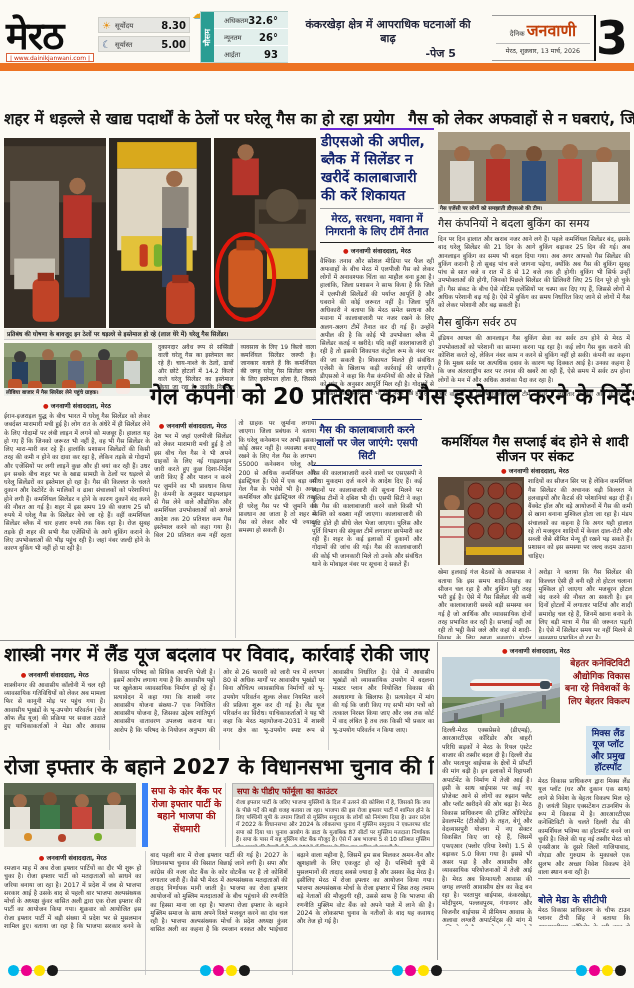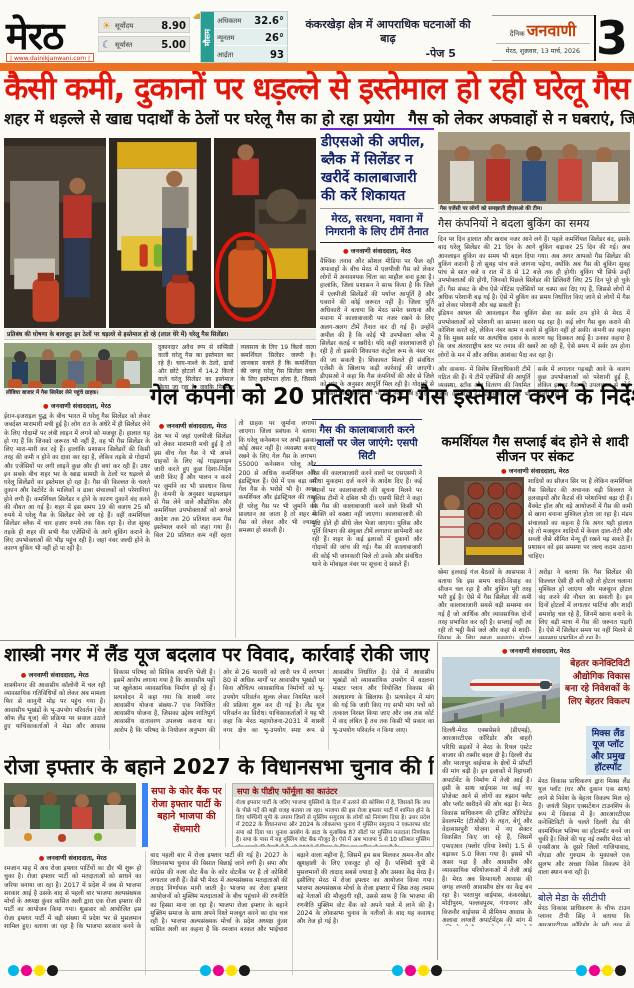--- a/index.html
+++ b/index.html
@@ -13,21 +13,21 @@
   .site-url{left:6px;top:53px;font-size:6px;color:#c52200;border:1px solid #d9603a;padding:0 3px;background:#fff;}
   .sun-widget{left:98px;top:17px;width:92px;}
   .sun-row{display:flex;align-items:center;background:#e6e6e2;border:1px solid #cfcfc9;margin-bottom:3px;height:16px;padding:0 3px;}
   .sun-row .wicon{font-size:10px;width:13px;color:#e8941a;}
   .sun-row .wlabel{font-size:7px;flex:1;color:#333;}
   .sun-row .wval{font-size:10px;font-weight:bold;color:#111;}
   .weather-widget{left:200px;top:11px;width:88px;height:52px;display:flex;border:1px solid #bcd4d0;}
   .weather-tab{width:13px;background:#2a9d93;color:#fff;display:flex;align-items:center;justify-content:center;
                writing-mode:vertical-rl;transform:rotate(180deg);font-size:8px;font-weight:bold;}
   .weather-rows{flex:1;display:flex;flex-direction:column;}
-  .weather-row{flex:1;display:flex;align-items:center;justify-content:space-between;background:#e2efec;border-bottom:1px solid #fff;padding:0 3px;}
+  .weather-row{flex:1;display:flex;align-items:center;justify-content:space-between;background:#e2efec;border-bottom:1px solid #fff;padding:0 10px;}
   .weather-row:last-child{border-bottom:none;}
   .weather-row .wlabel{font-size:6.8px;color:#333;}
   .weather-row .wval{font-size:10px;font-weight:bold;color:#111;}
   .cloud-badge{left:192px;top:6px;font-size:13px;color:#e8a21a;text-shadow:1px 1px 0 #7fb7c9;}
   .teaser{left:302px;top:18px;width:172px;text-align:center;font-size:11px;font-weight:bold;color:#23263a;line-height:1.3;}
   .teaser-page{display:block;text-align:right;padding-right:18px;}
   .brand-box{left:492px;top:15px;width:136px;height:46px;display:flex;align-items:stretch;}
   .brand-left{flex:1;border-top:1px solid #9a9a9a;border-bottom:1px solid #9a9a9a;padding:3px 4px;text-align:center;}
   .brand-prefix{font-size:7px;color:#333;margin-right:2px;}
   .brand-name{font-size:16px;font-weight:bold;color:#c2410c;}
@@ -105,42 +105,42 @@
 
   .kifayati{left:442px;top:644px;width:188px;height:340px;overflow:hidden;}
   .kif-headline{font-size:18px;font-weight:bold;color:#101010;text-align:center;line-height:1.2;}
   .kif-photo-row{display:flex;margin-top:2px;gap:3px;}
   .metro-photo{width:118px;height:66px;flex:none;overflow:hidden;}
   .kif-overlay{flex:1;font-size:9px;font-weight:bold;color:#8a1212;text-align:right;line-height:1.4;}
   .kif-cols{display:flex;gap:6px;margin-top:3px;}
   .kif-left{width:90px;flex:none;height:200px;overflow:hidden;}
   .kif-right{flex:1;height:200px;overflow:hidden;}
   .blue-box-head{background:#cfe3ef;color:#13246e;font-size:9px;font-weight:bold;text-align:center;padding:2px 2px;line-height:1.25;margin-left:48px;}
-  .cptp-head{font-size:9.5px;font-weight:normal;color:#13246e;border-top:1px solid #8a8a8a;margin-top:12px;padding-top:2px;}
+  .cptp-head{font-size:9.5px;font-weight:bold;color:#13246e;border-top:1px solid #8a8a8a;margin-top:2px;padding-top:14px;}
 
   
   .regmarks{left:0;top:964px;width:634px;height:14px;}
   .regline{position:absolute;left:10px;right:10px;top:6px;border-top:1.5px solid #bbb;}
   .reggroup{position:absolute;top:1px;display:flex;gap:2px;}
   .regdot{width:11px;height:11px;border-radius:50%;}
   .c-c{background:#00b7eb;} .c-m{background:#ec008c;} .c-y{background:#ffe100;} .c-k{background:#1a1a1a;}
 </style>
 </head>
 <body>
 
 <div id="page">
 
   <div class="abs city">मेरठ</div>
   <div class="abs site-url">| www.dainikjanwani.com |</div>
 
   <div class="abs sun-widget">
     <div class="sun-row">
       <span class="wicon">☀</span>
       <span class="wlabel">सूर्योदय</span>
-      <span class="wval">8.90</span>
+      <span class="wval">8.30</span>
     </div>
     <div class="sun-row">
       <span class="wicon" style="color:#3a5a8c">☾</span>
       <span class="wlabel">सूर्यास्त</span>
       <span class="wval">5.00</span>
     </div>
   </div>
 
   <div class="abs cloud-badge">☁</div>
   <div class="abs weather-widget">
@@ -171,21 +171,20 @@
       <div>
         <span class="brand-prefix">दैनिक</span><span class="brand-name">जनवाणी</span>
       </div>
       <div class="brand-date">मेरठ, शुक्रवार, 13 मार्च, 2026</div>
     </div>
     <div class="page-num">3</div>
   </div>
 
   <div class="abs orange-bar"></div>
 
-  <div class="abs lead-headline">कैसी कमी, दुकानों पर धड़ल्ले से इस्तेमाल हो रही घरेलू गैस</div>
   <div class="abs decks">
     <div class="deck deck-left">शहर में धड़ल्ले से खाद्य पदार्थों के ठेलों पर घरेलू गैस का हो रहा प्रयोग</div>
     <div class="deck deck-right">गैस को लेकर अफवाहों से न घबराएं, जिले में पर्याप्त आपूर्ति</div>
   </div>
 
   <div class="abs photo-grid">
     <div class="ph">
       <svg viewBox="0 0 100 186" preserveAspectRatio="none" aria-hidden="true">
         <rect width="100" height="186" fill="#352d25"></rect>
           <rect y="8" width="100" height="55" fill="#4b4135"></rect>
@@ -279,20 +278,21 @@
           <rect x="84" y="29" width="24" height="40" fill="#33507a"></rect>
         <circle cx="132" cy="20" r="8" fill="#9c6b4a"></circle>
           <rect x="120" y="27" width="24" height="42" fill="#c7473b"></rect>
         <circle cx="166" cy="23" r="8" fill="#9c6b4a"></circle>
           <rect x="154" y="30" width="26" height="39" fill="#e7e3da"></rect>
       </svg>
     </div>
     <div class="photo-cap">गैस एजेंसी पर लोगों को समझाती डीएसओ की टीम।</div>
     <div class="sub-head">गैस कंपनियों ने बदला बुकिंग का समय</div>
     <div class="bodytxt">दिन पर दिन हालात और खराब नजर आने लगे हैं। पहले कमर्शियल सिलेंडर बंद, इसके बाद घरेलू सिलेंडर की 21 दिन के आगे बुकिंग बढ़ाकर 25 दिन की गई। अब आनलाइन बुकिंग का समय भी बदल दिया गया। अब अगर आपको गैस सिलेंडर की बुकिंग करानी है तो सुबह पांच बजे जागना पड़ेगा, क्योंकि अब गैस की बुकिंग सुबह पांच से सात बजे व रात में 8 से 12 बजे तक ही होगी। बुकिंग भी सिर्फ उन्हीं उपभोक्ताओं की होगी, जिनको पिछले सिलेंडर की डिलिवरी लिए 25 दिन पूरे हो चुके हों। गैस संकट के बीच ऐसे नोटिस एजेंसियों पर चस्पा कर दिए गए हैं, जिससे लोगों में अधिक परेशानी बढ़ गई है। ऐसे में बुकिंग का समय निर्धारित किए जाने से लोगों में गैस को लेकर परेशानी और बढ़ सकती है।</div>
+    <div class="sub-head" style="margin-top:3px">गैस बुकिंग सर्वर ठप</div>
     <div class="bodytxt">इंडियन आयल की आनलाइन गैस बुकिंग सेवा का सर्वर ठप होने से मेरठ में उपभोक्ताओं को परेशानी का सामना करना पड़ रहा है। कई लोग गैस बुक कराने की कोशिश करते रहे, लेकिन नंबर काम न करने से बुकिंग नहीं हो सकी। कंपनी का कहना है कि मुख्य सर्वर पर अत्यधिक दबाव के कारण यह दिक्कत आई है। उनका कहना है कि जब अंतरराष्ट्रीय स्तर पर तनाव की खबरें आ रही हैं, ऐसे समय में सर्वर ठप होना लोगों के मन में और अधिक आशंका पैदा कर रहा है।</div>
     <div class="dso-cont bodytxt">और वाकया- में विशेष जिलाधिकारी टीमें गठित की हैं। ये टीमें एजेंसियों की आपूर्ति व्यवस्था, स्टॉक और वितरण की नियमित जांच कर रही हैं। डीएसओ ने यह भी बताया कि हाल में आनलाइन बुकिंग के सर्वर में लगातार गड़बड़ी आने के कारण कुछ उपभोक्ताओं को परेशानी हुई है, लेकिन इसका गैस की उपलब्धता से कोई संबंध नहीं है।</div>
   </div>
 
   <div class="abs gail-headline">गेल कंपनी को 20 प्रतिशत कम गैस इस्तेमाल करने के निर्देश</div>
 
   <div class="abs lead-left-col">
     <div class="byline">
       <span class="dot">●</span>
       <span>जनवाणी संवाददाता, मेरठ</span>

